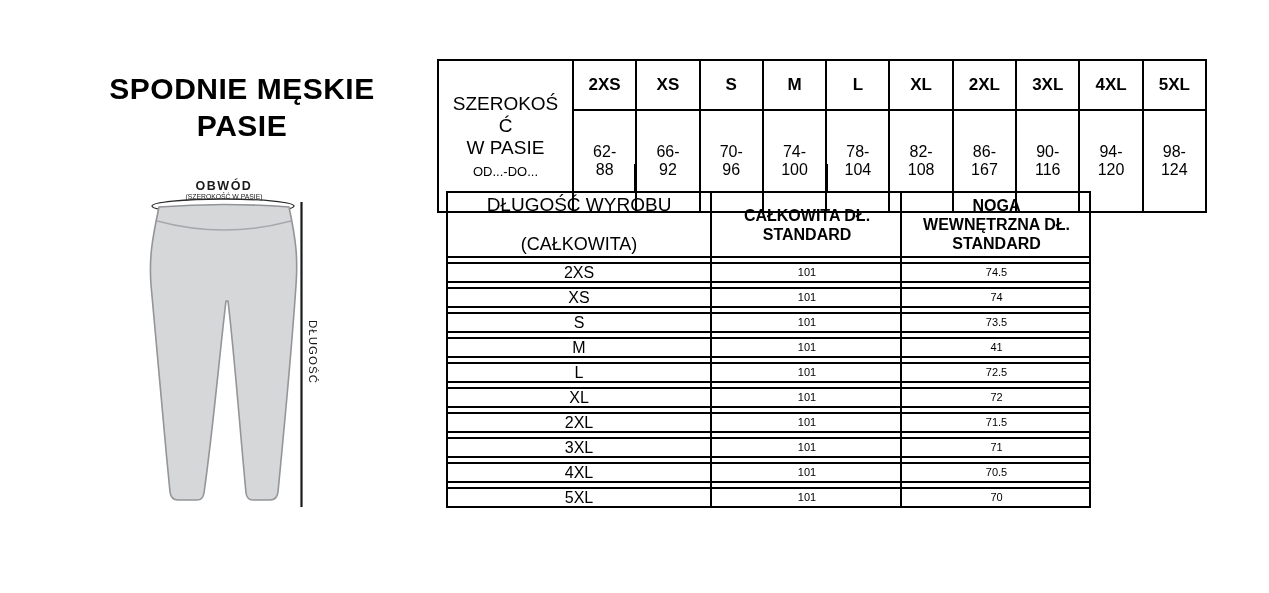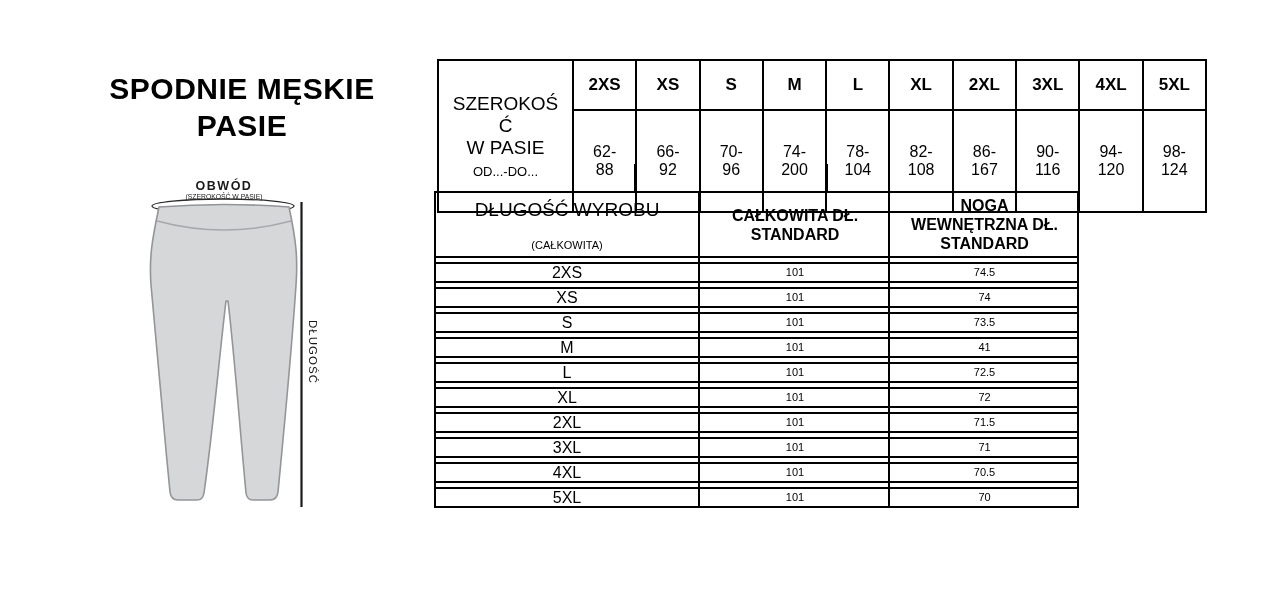--- a/index.html
+++ b/index.html
@@ -20,27 +20,27 @@
   .wt .size-th{height:24px;font-size:17px;font-weight:bold;}
   .wt .range-td{height:76px;font-size:16px;font-weight:normal;}
   .wt-head{width:131px;font-weight:normal;}
   .wt-head-main{font-size:19px;line-height:22px;font-weight:normal;}
   .wt-head-sub{font-size:13px;margin-top:5px;font-weight:normal;}
 
   
   .connector{position:absolute;top:164px;width:2px;height:28px;background:#000;}
 
   
-  .lt{position:absolute;left:434px;top:191px;width:645px;}
+  .lt{position:absolute;left:446px;top:191px;width:645px;}
   .lt-head{display:grid;grid-template-columns:266px 190px 189px;height:67px;
            box-sizing:border-box;border-top:2px solid #000;border-bottom:2px solid #000;}
   .lt-hcell{display:flex;flex-direction:column;justify-content:center;align-items:center;
             text-align:center;}
   .lt-h1-title{font-size:19px;}
-  .lt-h1-sub{font-size:11px;margin-top:18px;}
+  .lt-h1-sub{font-size:18px;margin-top:18px;}
   .lt-hline{font-size:16px;font-weight:bold;line-height:19px;}
   .lt-row{display:grid;grid-template-columns:266px 190px 189px;height:21px;margin-top:4px;
           box-sizing:border-box;border-top:2px solid #000;border-bottom:2px solid #000;
           align-items:center;text-align:center;}
   .lt-row .sz{font-size:16px;line-height:16px;}
   .lt-row .num{font-size:11px;line-height:15px;}
   .lt-v{position:absolute;top:0;bottom:0;width:2px;background:#000;}
 </style>
 </head>
 <body>
@@ -109,21 +109,21 @@
           <th class="size-th">XL</th>
           <th class="size-th">2XL</th>
           <th class="size-th">3XL</th>
           <th class="size-th">4XL</th>
           <th class="size-th">5XL</th>
         </tr>
       <tr id="wt-row-ranges">
           <td class="range-td">62-88</td>
           <td class="range-td">66-92</td>
           <td class="range-td">70-96</td>
-          <td class="range-td">74-200</td>
+          <td class="range-td">74-100</td>
           <td class="range-td">78-104</td>
           <td class="range-td">82-108</td>
           <td class="range-td">86-167</td>
           <td class="range-td">90-116</td>
           <td class="range-td">94-120</td>
           <td class="range-td">98-124</td>
         </tr>
     </tbody>
   </table>
 

